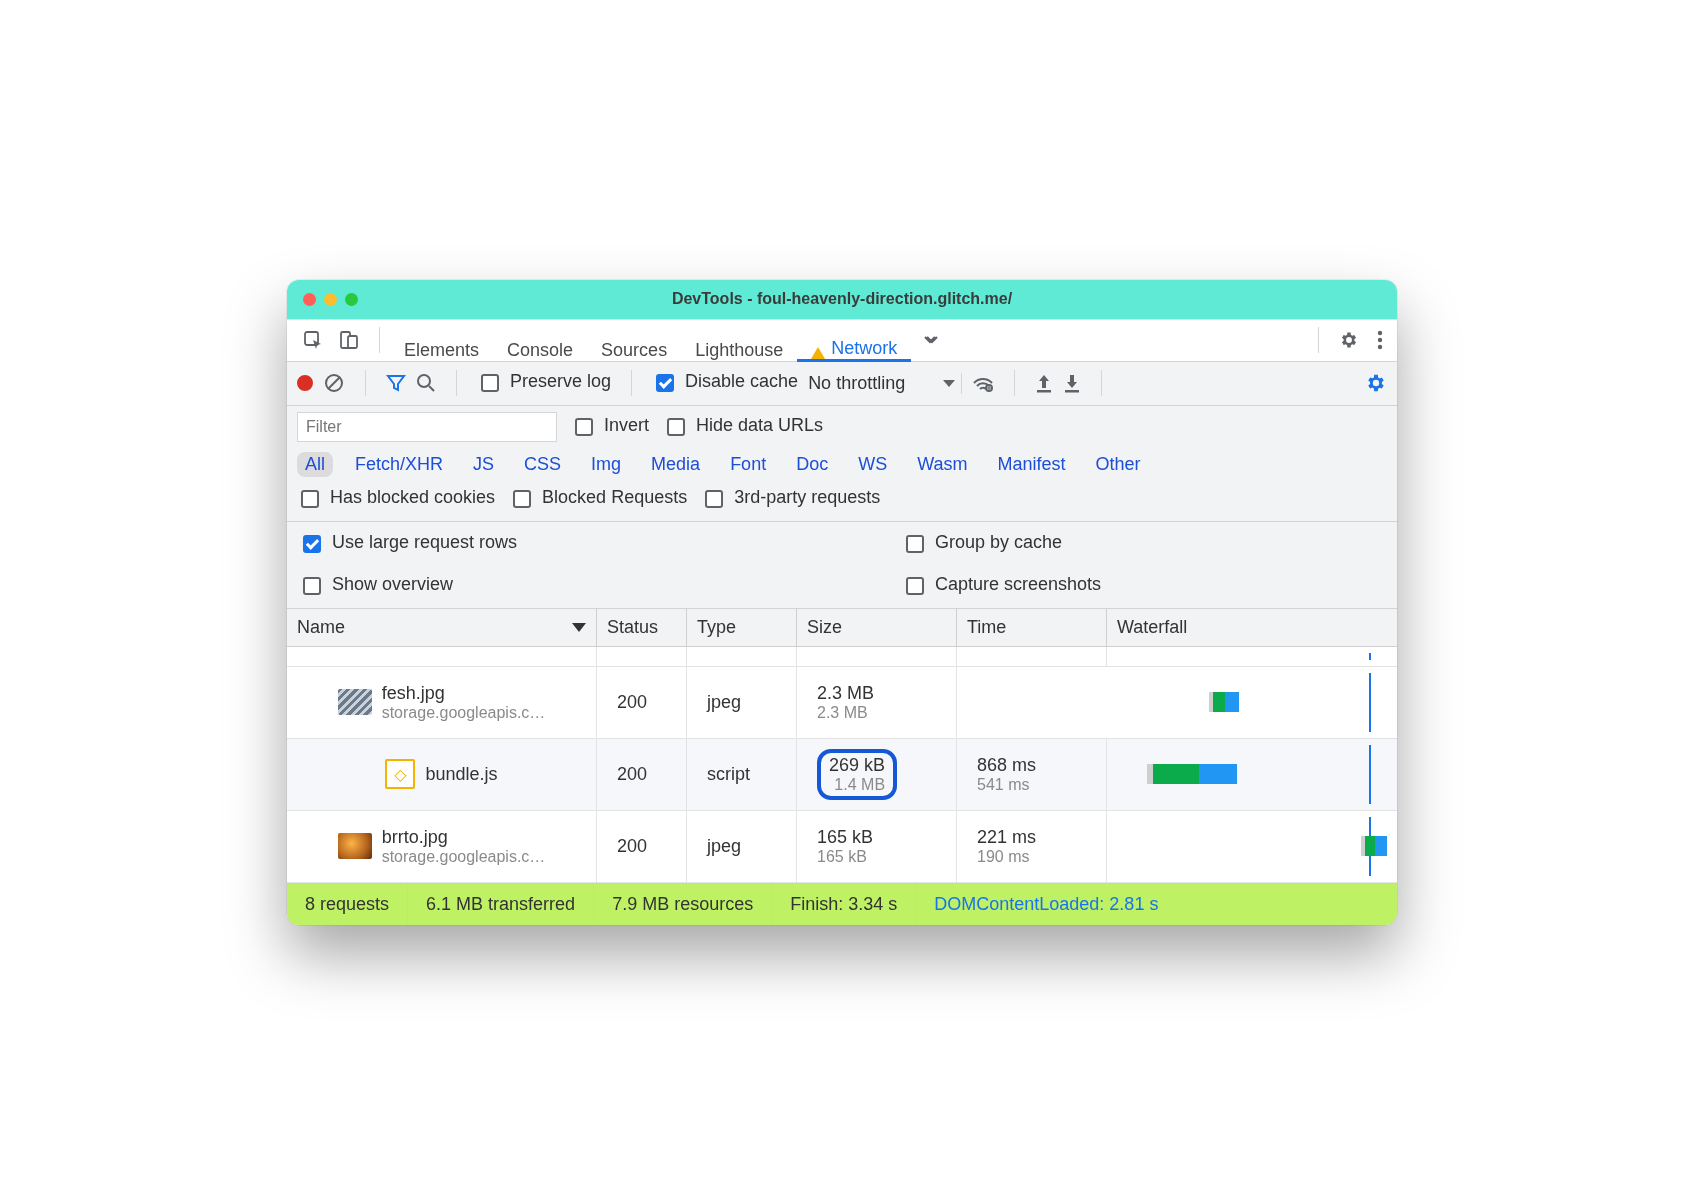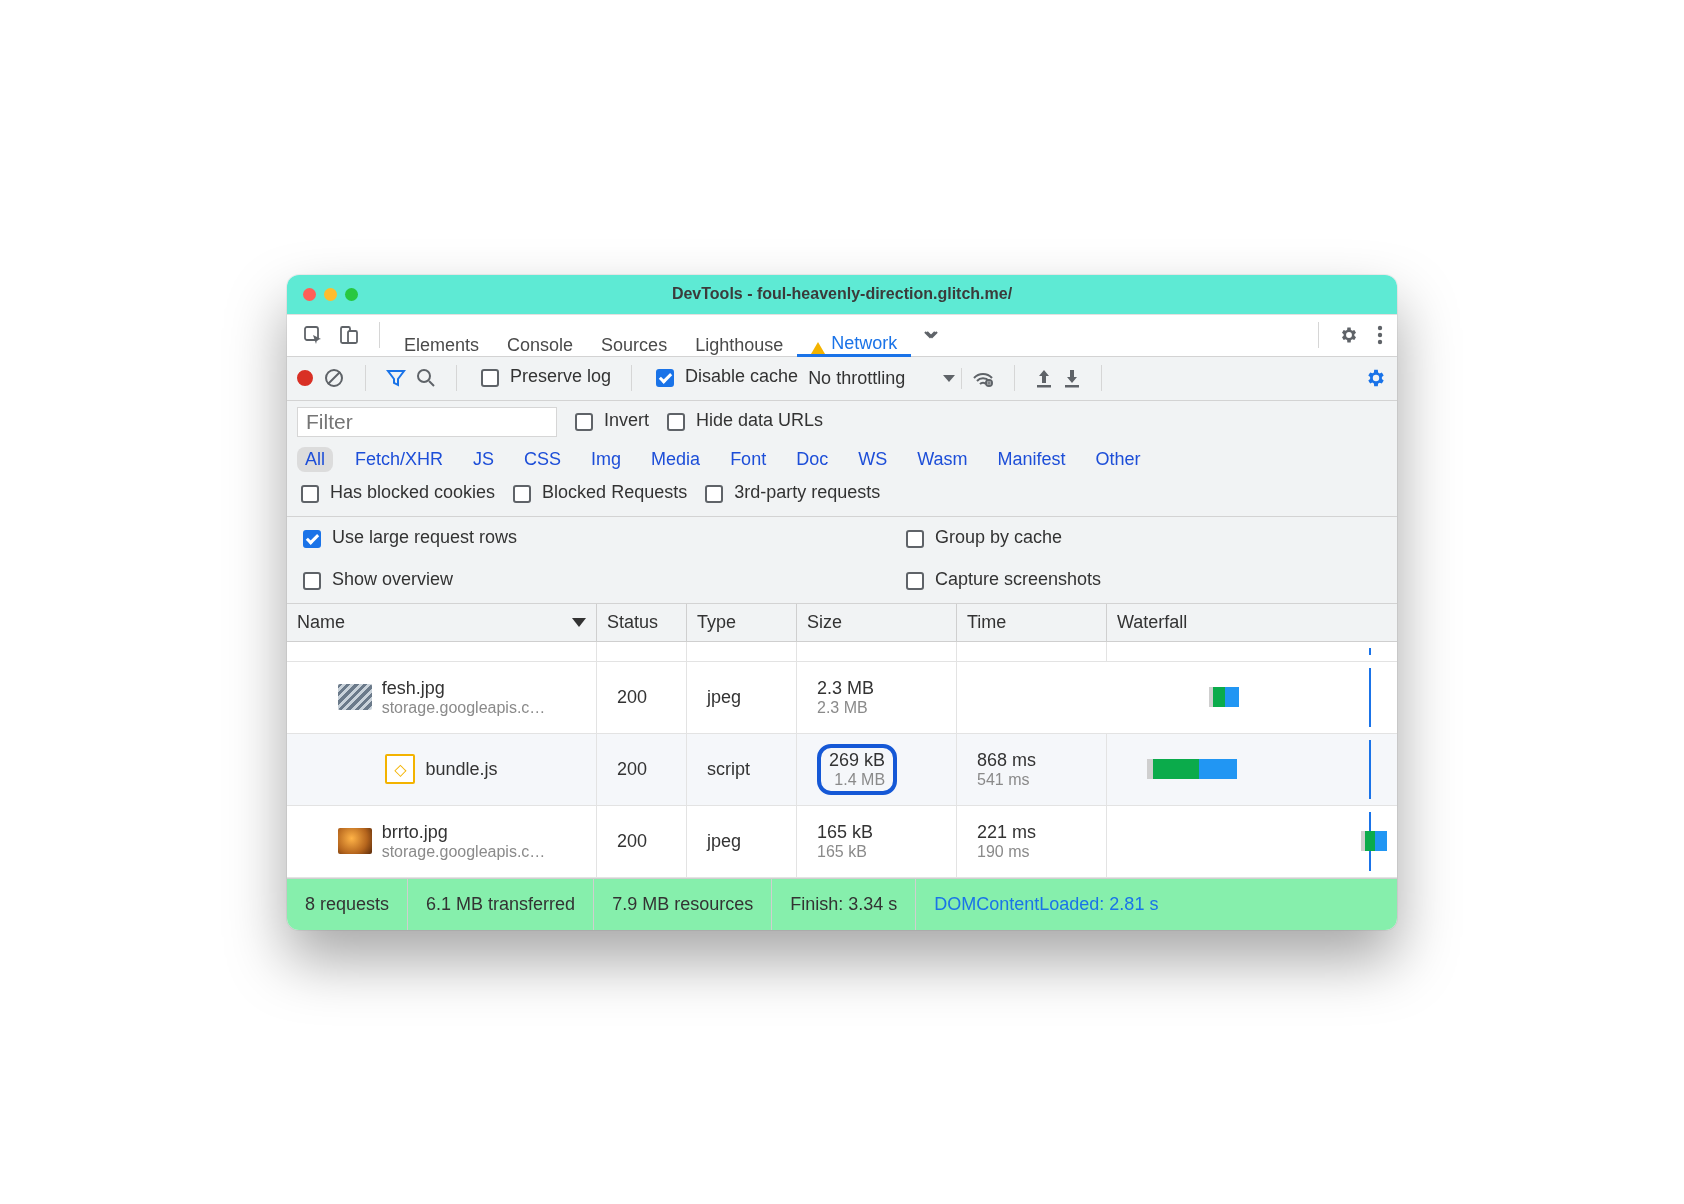--- a/index.html
+++ b/index.html
@@ -70,21 +70,21 @@
   .throttle { display: flex; align-items: center; gap: 10px; padding-right: 6px; border-right: 1px solid #d6d6d6; }
   .tri-down { width: 0; height: 0; border-left: 6px solid transparent; border-right: 6px solid transparent; border-top: 7px solid #5f6368; }
   .gear-blue { color: #1a73e8; }
   
   .filters {
     background: #f1f3f4; border-bottom: 1px solid #d3d3d3; padding: 6px 10px 10px 10px;
     display: flex; flex-direction: column; gap: 10px; font-size: 18px;
   }
   .filters .row { display: flex; align-items: center; gap: 14px; flex-wrap: wrap;}
   .filter-input {
-    width: 260px; height: 30px; border: 1px solid #d6d6d6; background: #fff; padding: 0 8px; font-size: 21px; color: #888;
+    width: 260px; height: 30px; border: 1px solid #d6d6d6; background: #fff; padding: 0 8px; font-size: 16px; color: #888;
   }
   .chip { padding: 2px 8px; border-radius: 8px; cursor: pointer; color: #1d4ed8; }
   .chip.active { background: #dcdcdc; }
   
   .opts {
     background: #f1f3f4; border-bottom: 1px solid #d3d3d3;
     display: grid; grid-template-columns: 1fr 1fr; padding: 10px 12px; row-gap: 18px; font-size: 18px;
   }
   
   .thead {
@@ -111,21 +111,21 @@
   .sub { color: #8a8a8a; font-size: 16px; }
   .right { text-align: right; align-items: flex-start; }
   .highlight-box { border: 4px solid #1558d6; border-radius: 14px; padding: 2px 8px; display:inline-flex; flex-direction:column; align-items:flex-end;}
   .wf-track { position: relative; height: 100%; }
   .wf-line { position: absolute; top:0; bottom:0; width:2px; background:#1a73e8; right: 6px; }
   .bar { position:absolute; height: 20px; top: 50%; transform: translateY(-50%); display:flex; }
   .bar .g{background:#0bab4b;height:100%;} .bar .b{background:#2196f3;height:100%;}
   .bar .q{background:#cfcfcf;height:100%; width:4px;}
   
   .status {
-    display: flex; align-items: flex-start; height: 52px; background: #86efac; border-top: 1px solid #cfcfcf;
+    display: flex; align-items: flex-start; height: 42px; background: #bef264; border-top: 1px solid #cfcfcf;
     font-size: 18px; color: #333;
   }
   .status > div { padding: 0 18px; border-right: 1px solid #cfcfcf; height: 100%; display:flex; align-items:center;}
   .status > div:last-child { border-right:none; color:#1a73e8; }
   svg { display: block; }
 </style>
 </head>
 <body>
 
 <div class="window">

